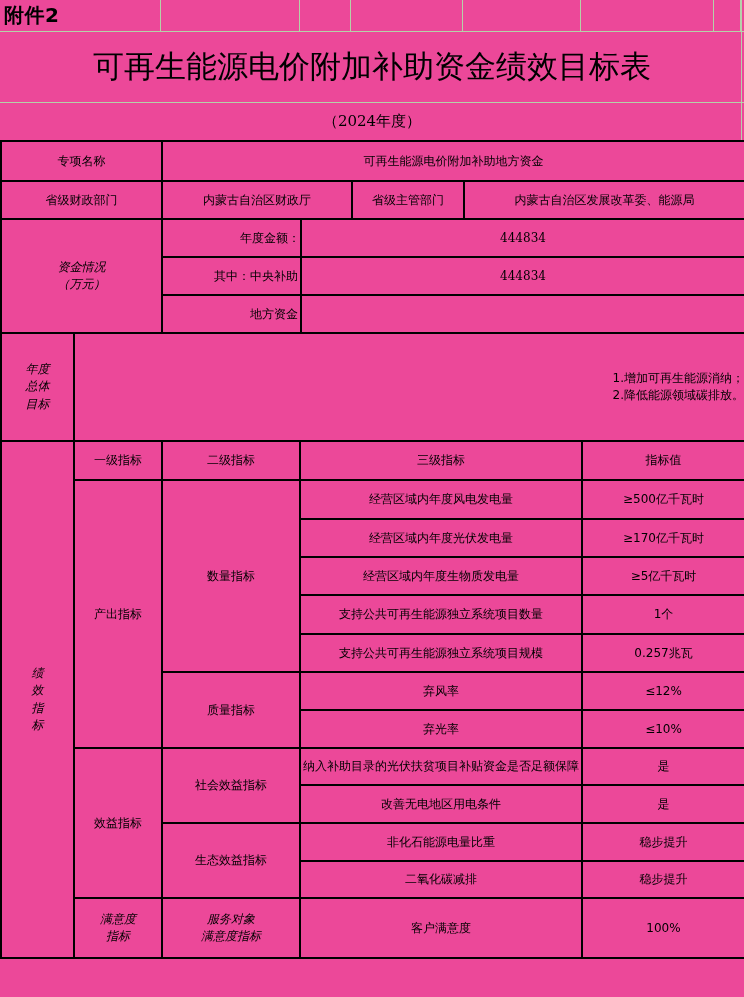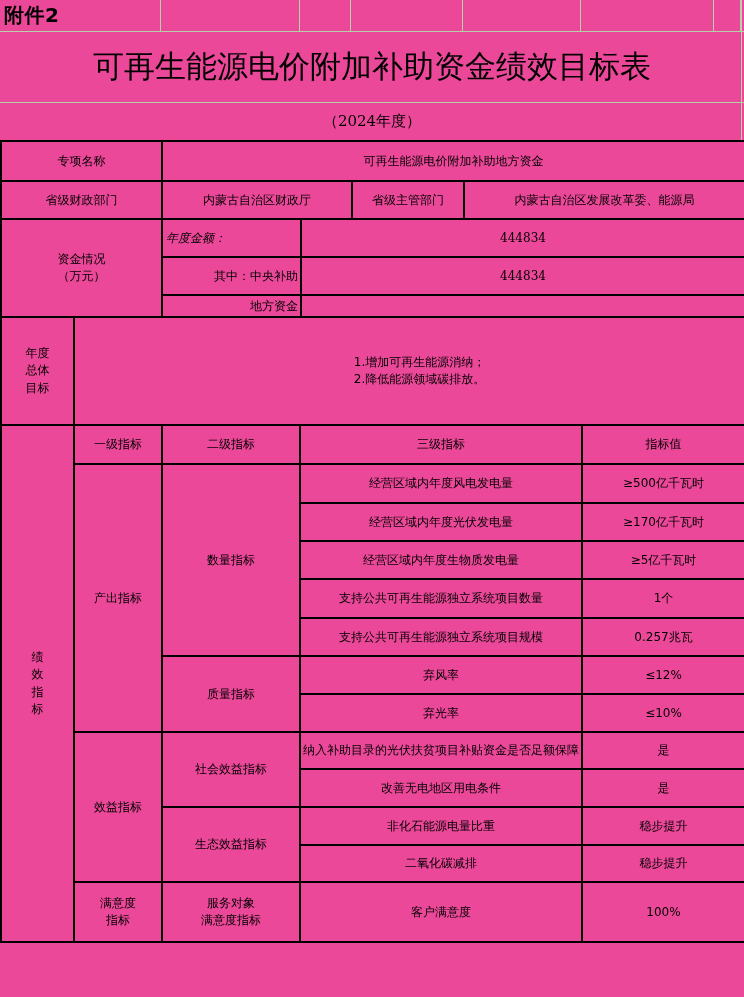--- a/index.html
+++ b/index.html
@@ -36,25 +36,25 @@
     border:2px solid var(--ink);
     padding:0;
     text-align:center;
     vertical-align:middle;
     font-size:12px;
     line-height:1.35;
     white-space:pre-line;
     overflow:hidden;
   }
   td.wrap{white-space:pre-line;word-break:break-all;}
-  .al-left{text-align:left;padding-left:3px;font-style:italic;}
+  .al-left{text-align:right;padding-left:3px;}
   .al-right{text-align:right;padding-right:2px;margin-left:38px;}
-  .goal-text{text-align:center;padding-left:20px;line-height:1.45;}
+  .goal-text{text-align:right;padding-left:20px;line-height:1.45;}
   .num{font-family:"DejaVu Serif","Liberation Serif",serif;}
-  .vstack{line-height:1.45;}
+  .vstack{line-height:1.45;font-style:italic;}
 </style>
 </head>
 <body>
 
 <div class="page">
 
   <div class="top">
     <div class="grid-row1">
       <div class="gcell w0">
         <span class="attachment">附件2</span>
@@ -116,21 +116,21 @@
         <tr style="height:38px">
       <td rowspan="3" class="vstack">资金情况
 （万元）</td>
       <td class="al-left">年度金额：</td>
       <td class="num">444834</td>
     </tr>
     <tr style="height:38px">
       <td class="al-right">其中：中央补助</td>
       <td class="num">444834</td>
     </tr>
-    <tr style="height:22px">
+    <tr style="height:38px">
       <td class="al-right">地方资金</td>
       <td class="num"></td>
     </tr>
   </tbody>
     </table>
 
   <table>
     <colgroup>
         <col style="width:73px">
         <col style="width:671px">

